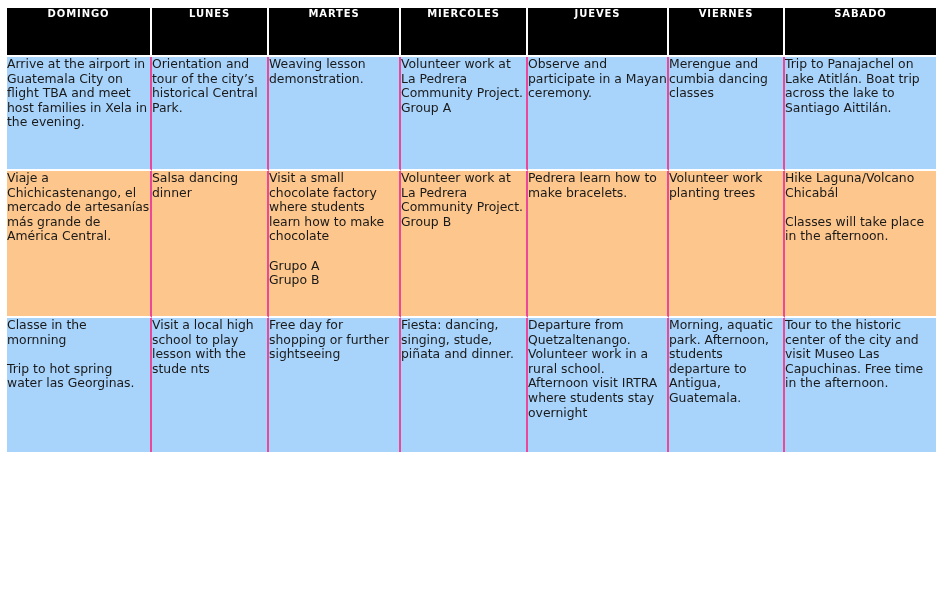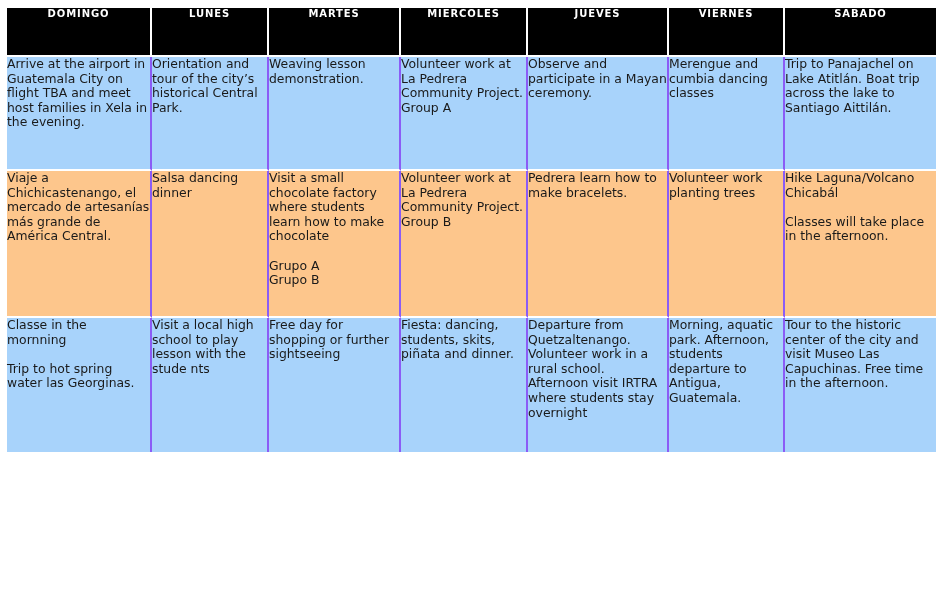--- a/index.html
+++ b/index.html
@@ -41,21 +41,21 @@
     vertical-align: middle;
     font-weight: bold;
     font-size: 10px;
     letter-spacing: 0.9px;
     border-right: 2px solid #ffffff;
     border-bottom: 2px solid #ffffff;
   }
   thead th:last-child { border-right: none; margin-left: 16px; }
 
   tbody td {
-    border-right: 2px solid #8b5cf6;
+    border-right: 2px solid #ec4899;
     border-bottom: 2px solid #ffffff;
     font-size: 12.4px;
     line-height: 14.6px;
     color: #1a1a1a;
     padding: 14px 9px 8px 9px;
   }
   tbody td:last-child { border-right: none; }
   tbody tr:last-child td { border-bottom: none; }
 
   tr.row-blue td   { background: #a8d3fb; }
@@ -166,21 +166,21 @@
 
 Trip to hot spring  water las Georginas.</span>
           </td>
         <td>
             <span class="cell-text">Visit a local high school to play lesson  with the stude nts</span>
           </td>
         <td>
             <span class="cell-text">Free day for shopping or further sightseeing</span>
           </td>
         <td>
-            <span class="cell-text">Fiesta: dancing, students, skits, piñata and dinner.</span>
+            <span class="cell-text">Fiesta: dancing, singing, stude, piñata and dinner.</span>
           </td>
         <td>
             <span class="cell-text">Departure from Quetzaltenango. Volunteer work in a rural school. Afternoon visit IRTRA where students stay overnight</span>
           </td>
         <td>
             <span class="cell-text">Morning, aquatic park. Afternoon, students departure to Antigua, Guatemala.</span>
           </td>
         <td>
             <span class="cell-text">Tour to the historic center of the city and visit Museo Las Capuchinas. Free time in the afternoon.</span>
           </td>

